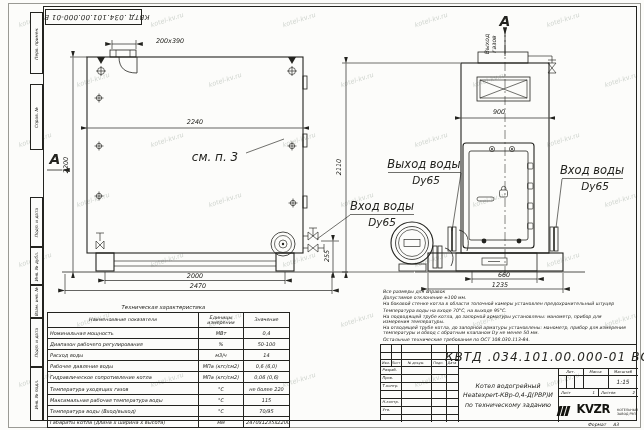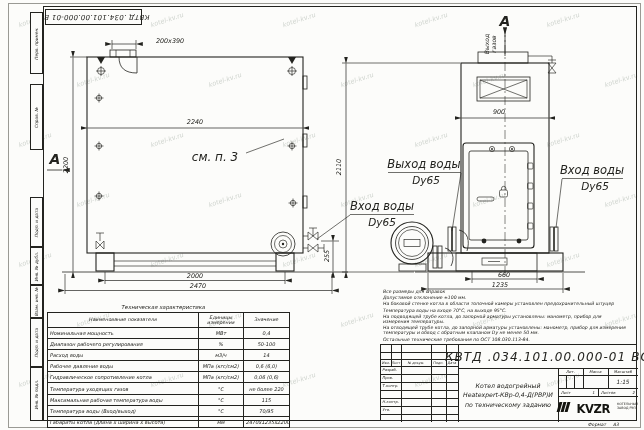--- a/index.html
+++ b/index.html
@@ -48,21 +48,21 @@
   .tb{position:absolute;left:380px;top:344px;width:257px;height:77px;border:1.4px solid #23231f;
       box-sizing:border-box;background:transparent;}
   .tb .vl,.tb .hl{position:absolute;background:#23231f;}
   .tb .vl{width:.9px;} .tb .hl{height:.9px;}
   .tb .cell{position:absolute;display:flex;align-items:center;justify-content:center;font-style:italic;}
   .tb .desig{font-size:12px;letter-spacing:1.1px;white-space:nowrap;}
   .tb .pname{flex-direction:column;font-size:6.2px;line-height:1.55;text-align:center;}
   .tb .h4{font-size:3.8px;} .tb .h34{font-size:3.4px;} .tb .rowlbl{justify-content:flex-start;padding-left:1.5px;font-size:3.7px;}
   .tb .scaleval{font-size:5.8px;}
   .tb .sheetcell{justify-content:space-between;padding:0 3px;font-size:3.9px;box-sizing:border-box;}
-  .logo{display:flex;align-items:flex-start;gap:7px;}
+  .logo{display:flex;align-items:flex-end;gap:7px;}
   .logo .bars{display:flex;gap:1px;}
   .logo .bars i{display:block;width:3.2px;height:10px;background:#14140f;transform:skewX(-16deg);}
   .logo .kvzr{font-weight:bold;font-style:normal;font-size:11.5px;letter-spacing:-.4px;color:#14140f;}
   .logo .cap{display:flex;flex-direction:column;font-size:3.2px;line-height:1.25;font-style:normal;}
   .format{position:absolute;left:588px;top:421.5px;font-size:4.5px;font-style:italic;display:flex;gap:7px;}
 </style>
 </head>
 <body>
 
 <div class="sheet">

